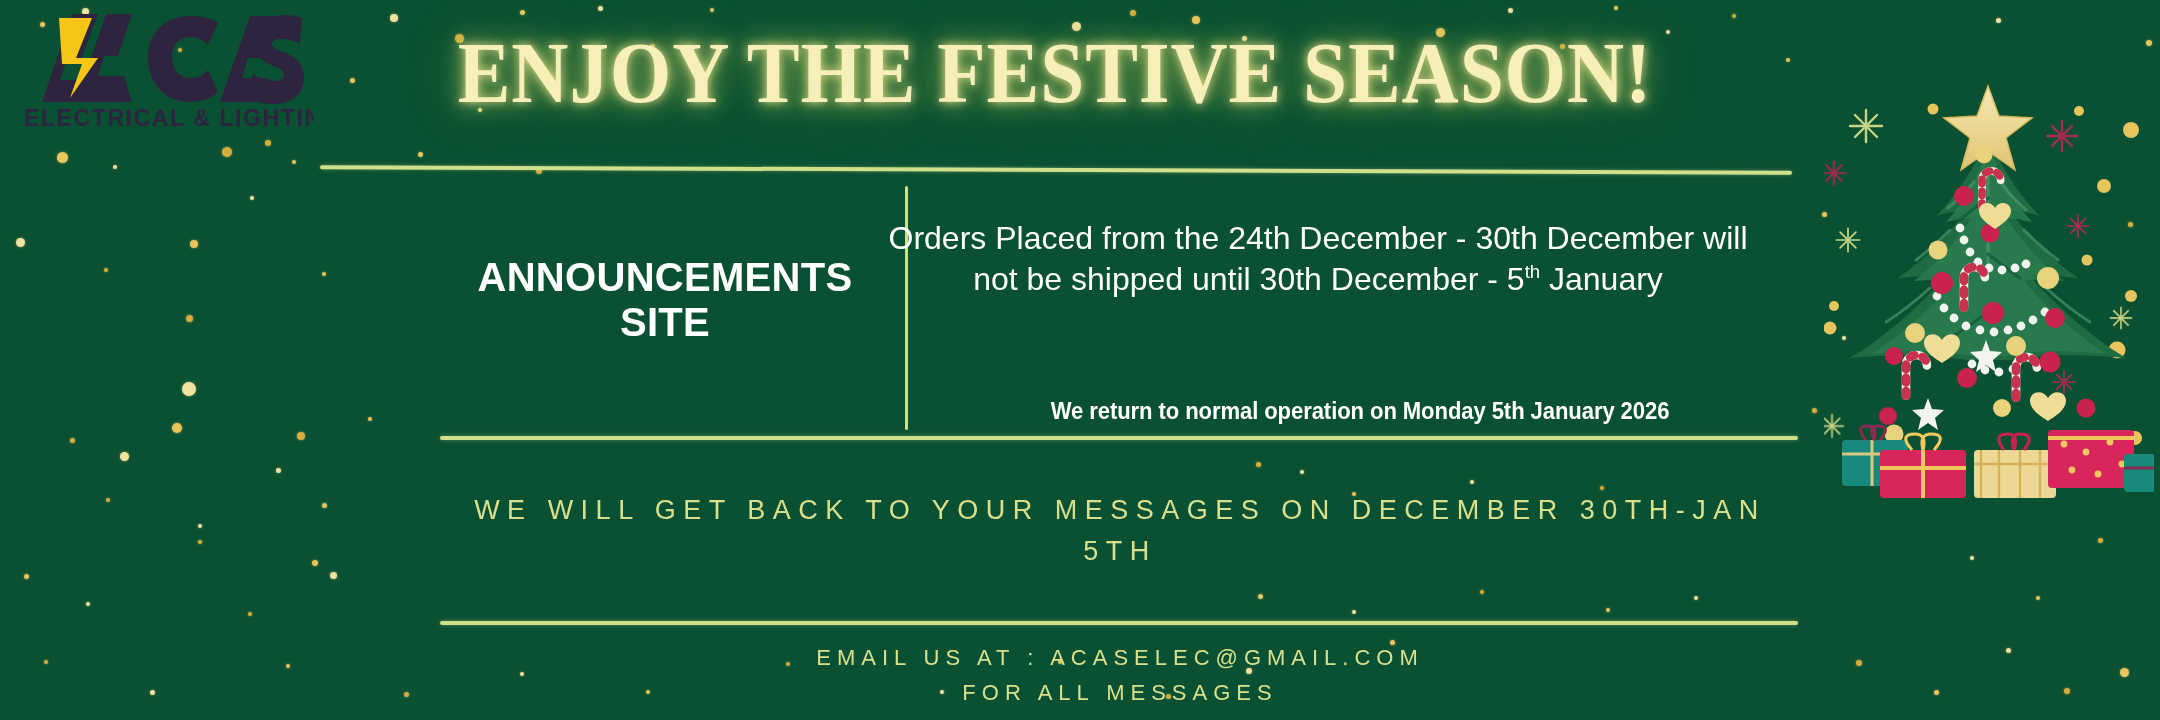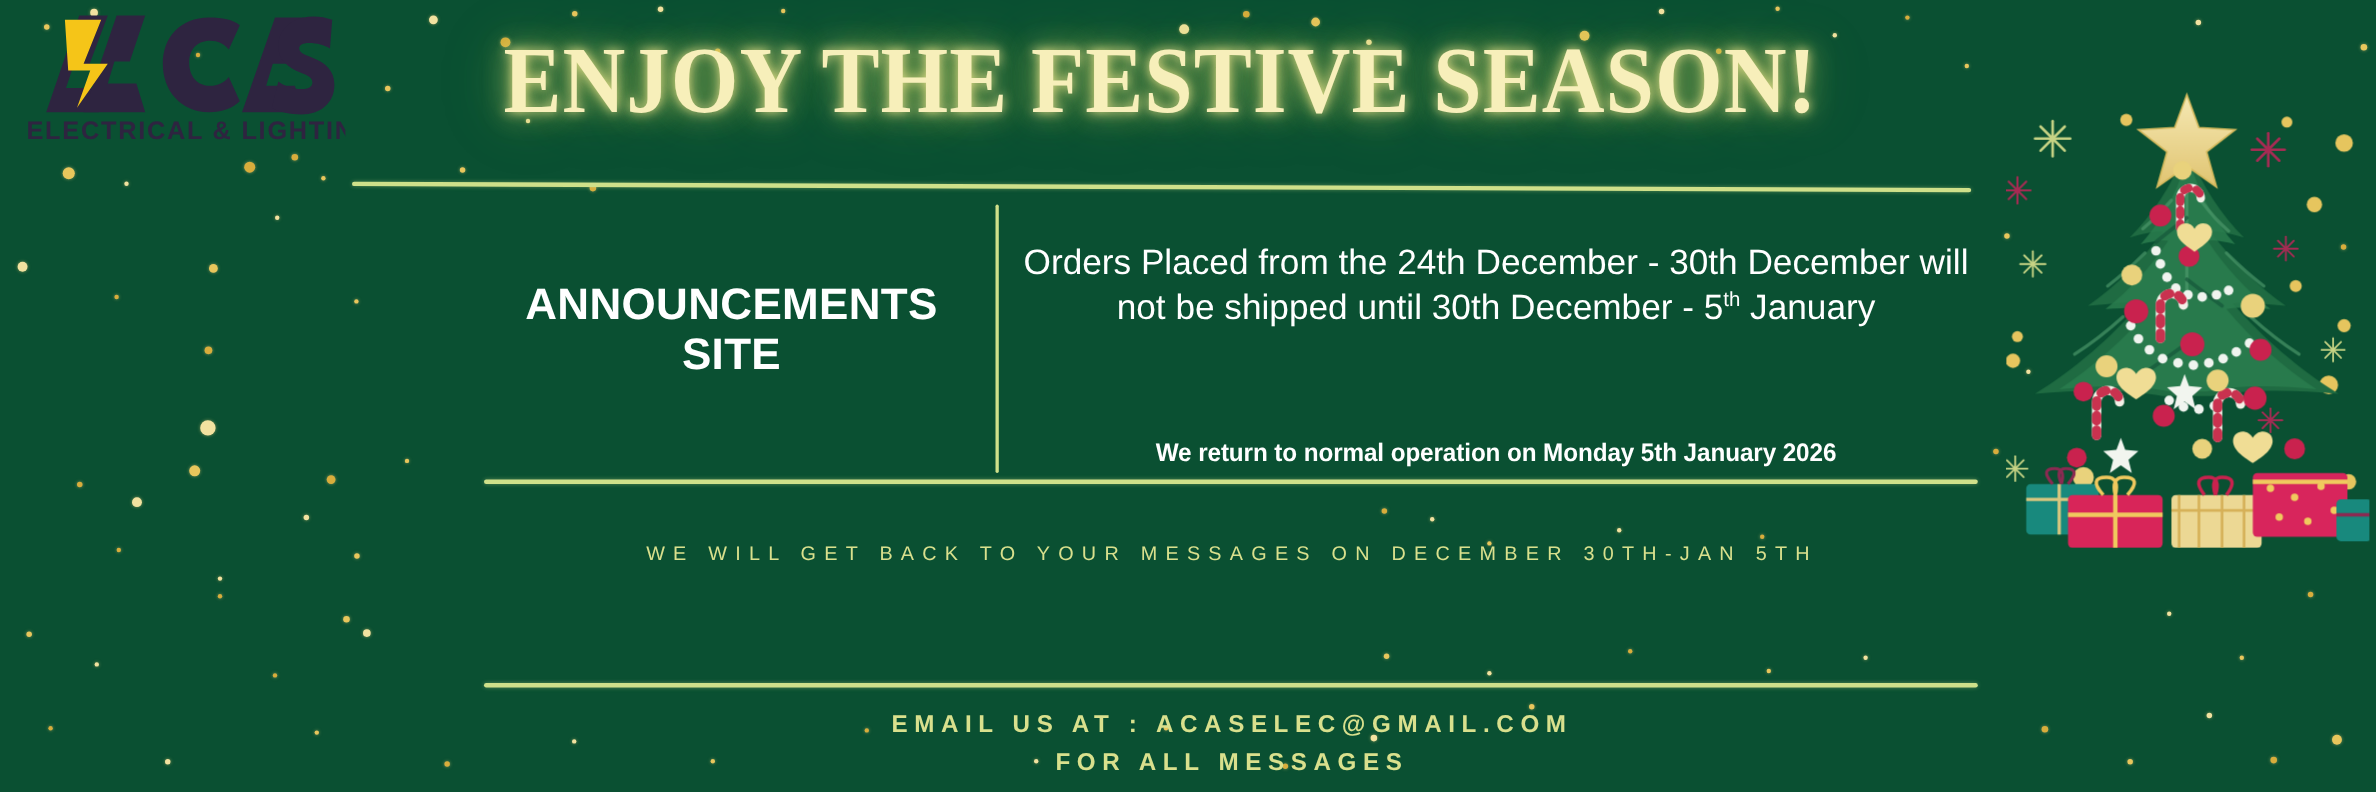--- a/index.html
+++ b/index.html
@@ -88,21 +88,21 @@
     color:#ffffff;
     font-weight:700;
     font-size:40px;
     line-height:1.12;
     letter-spacing:.3px;
   }
 
   
   #announcement-body {
     position:absolute;
-    left:920px; top:218px;
+    left:878px; top:218px;
     width:880px;
     text-align:center;
     color:#ffffff;
     font-size:32px;
     line-height:1.28;
     font-weight:400;
   }
   #announcement-body sup {
     font-size:.58em;
     vertical-align:super;
@@ -123,37 +123,37 @@
     white-space:nowrap;
   }
 
   
   #messages-note {
     position:absolute;
     left:440px; top:490px;
     width:1360px;
     text-align:center;
     color:#d9e08d;
-    font-size:18px;
+    font-size:27px;
     line-height:1.5;
     letter-spacing:7.5px;
     font-weight:400;
   }
 
   
   #footer-note {
     position:absolute;
     left:440px; top:640px;
     width:1360px;
     text-align:center;
     color:#d9e08d;
     font-size:22px;
     line-height:1.6;
     letter-spacing:6px;
-    font-weight:700;
+    font-weight:400;
   }
 
   
   #tree {
     position:absolute;
     right:6px; top:78px;
     width:330px; height:420px;
   }
   #tree svg { display:block; width:330px; height:420px; }
 </style>

